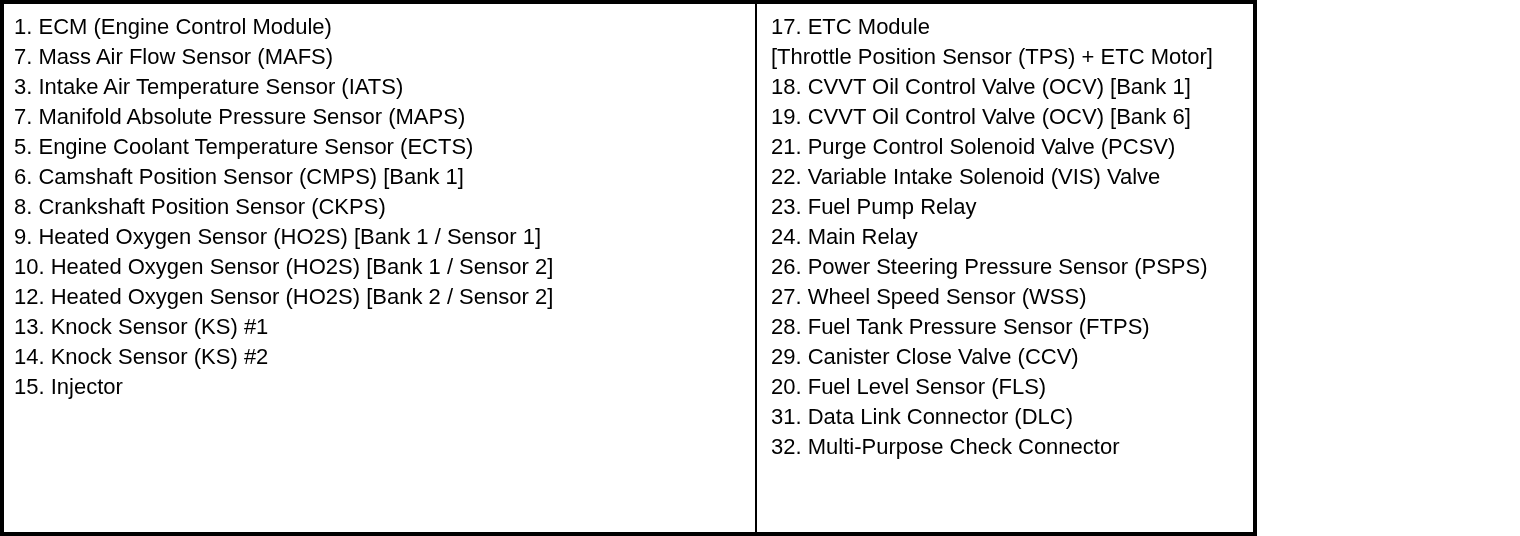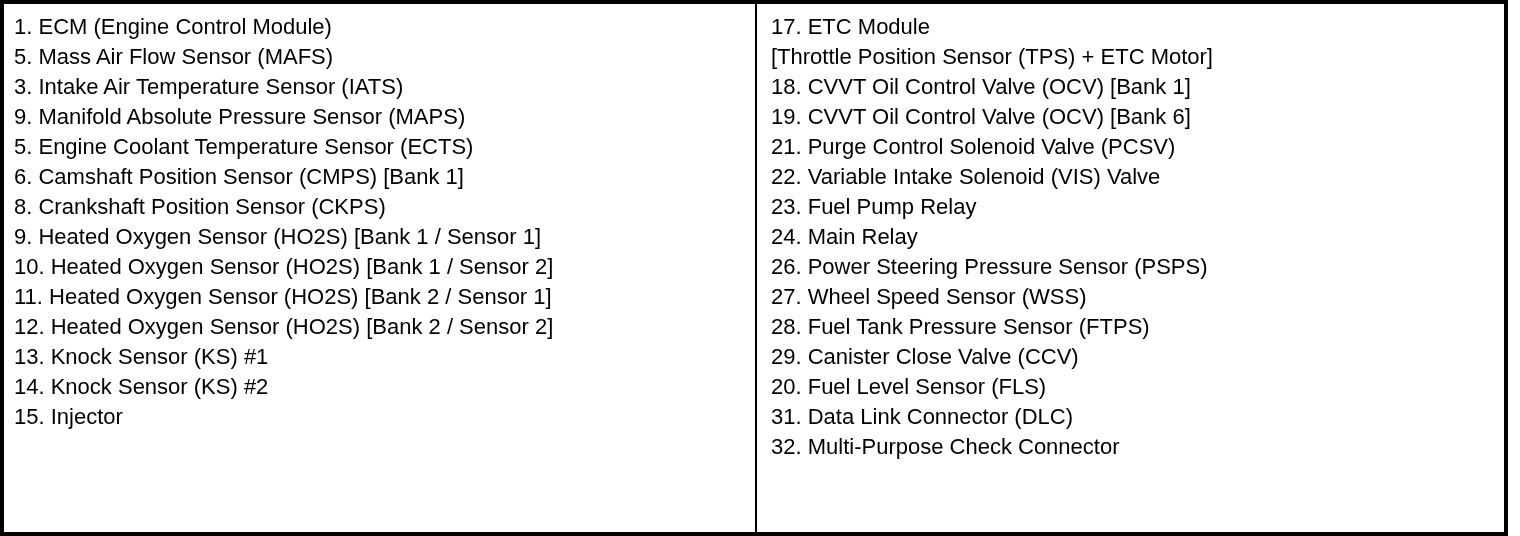--- a/index.html
+++ b/index.html
@@ -2,21 +2,21 @@
 <html><head>
 <meta charset="utf-8">
 <style>
   html, body {
     margin: 0;
     padding: 0;
     background: #ffffff;
   }
   .legend-table {
     box-sizing: border-box;
-    width: 1508px;
+    width: 1257px;
     height: 536px;
     background: #ffffff;
     border: 4px solid #000000;
     display: flex;
     font-family: "Liberation Sans", "DejaVu Sans", sans-serif;
     font-size: 22px;
     color: #000000;
     overflow: hidden;
   }
   .legend-col {
@@ -37,29 +37,28 @@
   .legend-line {
     height: 30px;
   }
 </style>
 </head>
 <body>
 
 <div class="legend-table">
   <div class="legend-col left">
       <div class="legend-line">1. ECM (Engine Control Module)</div>
-      <div class="legend-line">5. Mass Air Flow Sensor (MAFS)</div>
+      <div class="legend-line">7. Mass Air Flow Sensor (MAFS)</div>
       <div class="legend-line">3. Intake Air Temperature Sensor (IATS)</div>
-      <div class="legend-line">9. Manifold Absolute Pressure Sensor (MAPS)</div>
+      <div class="legend-line">7. Manifold Absolute Pressure Sensor (MAPS)</div>
       <div class="legend-line">5. Engine Coolant Temperature Sensor (ECTS)</div>
       <div class="legend-line">6. Camshaft Position Sensor (CMPS) [Bank 1]</div>
       <div class="legend-line">8. Crankshaft Position Sensor (CKPS)</div>
       <div class="legend-line">9. Heated Oxygen Sensor (HO2S) [Bank 1 / Sensor 1]</div>
       <div class="legend-line">10. Heated Oxygen Sensor (HO2S) [Bank 1 / Sensor 2]</div>
-      <div class="legend-line">11. Heated Oxygen Sensor (HO2S) [Bank 2 / Sensor 1]</div>
       <div class="legend-line">12. Heated Oxygen Sensor (HO2S) [Bank 2 / Sensor 2]</div>
       <div class="legend-line">13. Knock Sensor (KS) #1</div>
       <div class="legend-line">14. Knock Sensor (KS) #2</div>
       <div class="legend-line">15. Injector</div>
     </div>
   <div class="legend-col right">
       <div class="legend-line">17. ETC Module</div>
       <div class="legend-line">[Throttle Position Sensor (TPS) + ETC Motor]</div>
       <div class="legend-line">18. CVVT Oil Control Valve (OCV) [Bank 1]</div>
       <div class="legend-line">19. CVVT Oil Control Valve (OCV) [Bank 6]</div>

